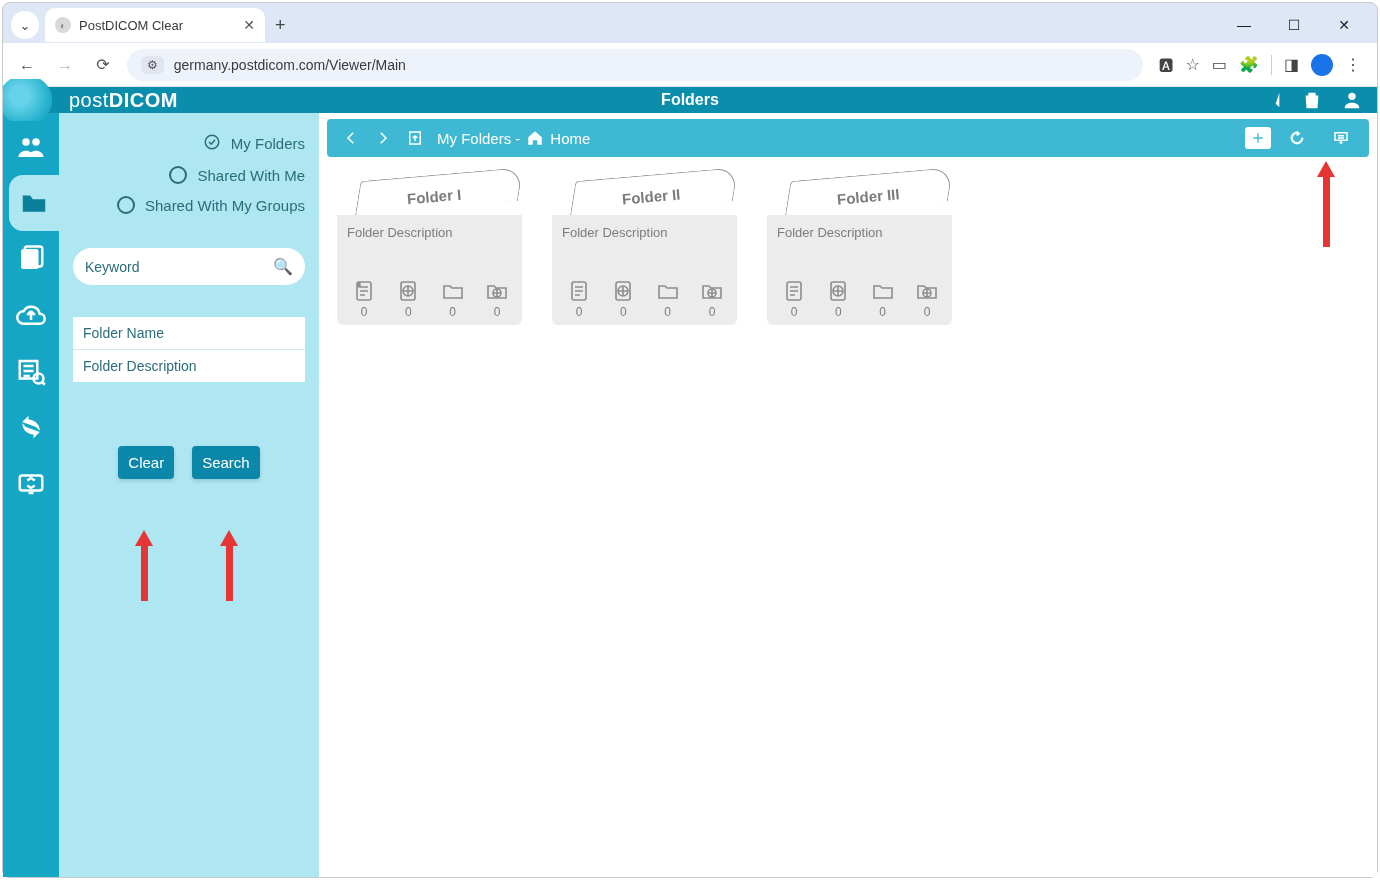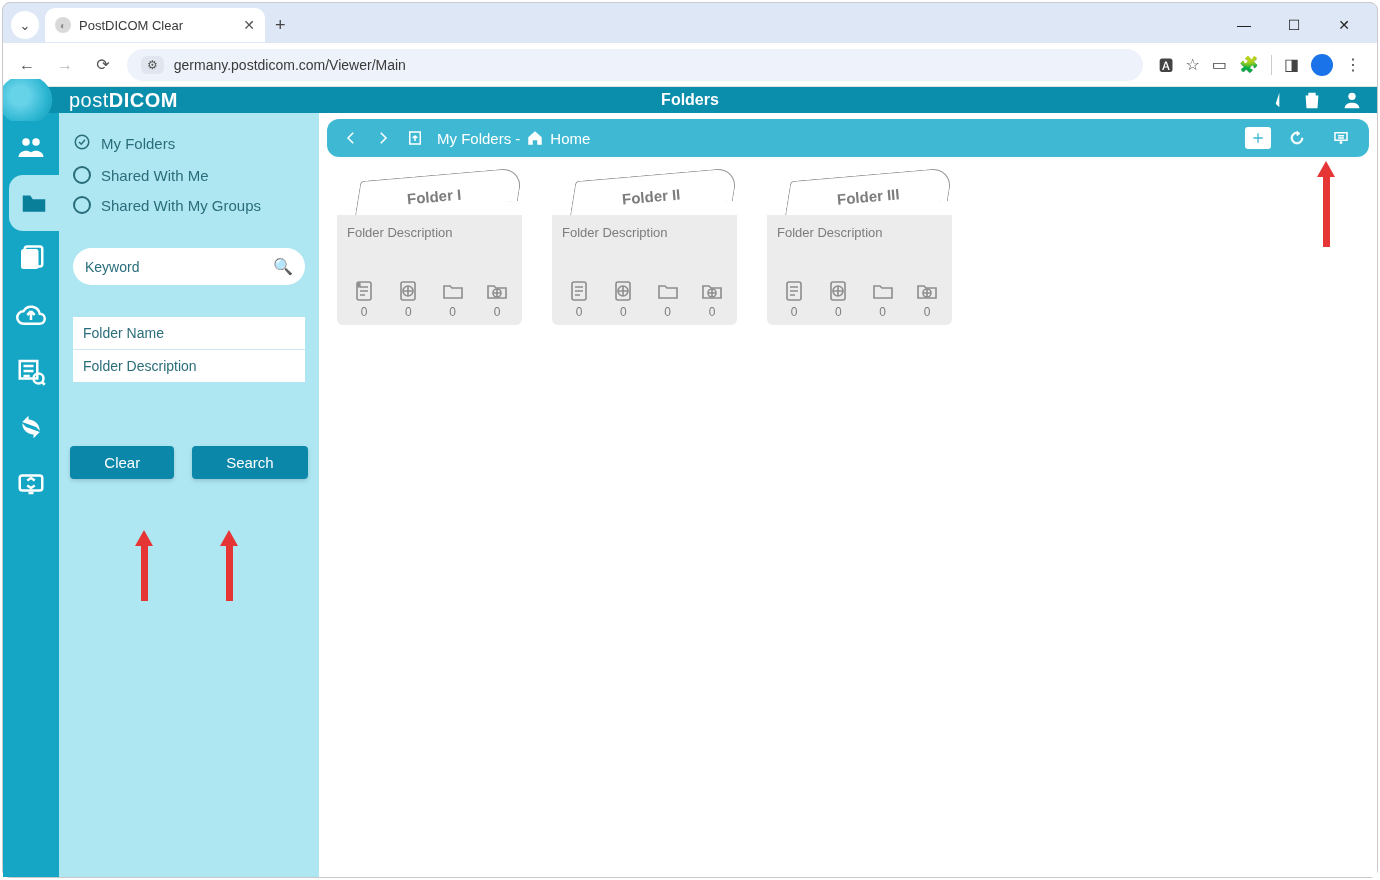--- a/index.html
+++ b/index.html
@@ -42,40 +42,40 @@
   
   .left-strip { width:56px; background:#15a6c5; display:flex; flex-direction:column; align-items:center; padding-top:6px; gap:0;}
   .strip-icon { width:56px; height:56px; display:flex; align-items:center; justify-content:center; color:#fff; }
   .strip-icon svg { width:30px; height:30px; fill:#fff; }
   .strip-icon.active { background:#aee7f2; border-radius:14px 0 0 14px; margin-left:6px; width:50px;}
   .strip-icon.active svg { fill:#0a7f9a; }
 
   
   .side-panel { width:260px; background:#aee7f2; padding:20px 14px; display:flex; flex-direction:column; gap:14px; }
   .radio-list { display:flex; flex-direction:column; gap:12px; color:#2a6d7a; font-size:15px;}
-  .radio-item { display:flex; align-items:center; gap:10px; cursor:pointer;}
+  .radio-item { display:flex; align-items:center; gap:10px; cursor:pointer;justify-content:flex-end;}
   .radio-outer { width:18px; height:18px; border:2px solid #2a6d7a; border-radius:50%; display:flex; align-items:center; justify-content:center;}
   .radio-check svg { width:18px;height:18px; fill:#2a6d7a;}
 
   .keyword-box { background:#fff; border-radius:20px; height:37px; display:flex; align-items:center; padding:0 12px; margin-top:20px;}
   .keyword-box input { border:none; outline:none; flex:1; font-size:14px; color:#2a6d7a;}
   .keyword-box input::placeholder { color:#2a6d7a;}
   .keyword-box .mag { color:#1a73d0; font-size:16px;}
 
   .input-stack { background:#0ea5e9; border-radius:4px; margin-top:18px;text-decoration:underline;}
   .input-stack input { width:100%; border:none; border-bottom:1px solid #cfe9f0; padding:8px 10px; font-size:14px; color:#2a6d7a; outline:none;}
   .input-stack input:last-child { border-bottom:none;}
   .input-stack input::placeholder { color:#2a6d7a;}
 
   .btn-row { display:flex; gap:18px; justify-content:center; margin-top:50px;}
-  .btn { background:#0b87a9; color:#fff; border:none; border-radius:4px; padding:8px 34px; font-size:15px; cursor:pointer; box-shadow:0 2px 4px rgba(0,0,0,.15);text-align:center;}
+  .btn { background:#0b87a9; color:#fff; border:none; border-radius:4px; padding:8px 10px; font-size:15px; cursor:pointer; box-shadow:0 2px 4px rgba(0,0,0,.15);text-align:center;}
 
   
   .main-col { flex:1; display:flex; flex-direction:column; padding:6px 8px 8px 8px; background:#fff; }
-  .crumb-bar { background:#3fb9d3; height:38px; border-radius:12px; display:flex; align-items:center; padding:8px 10px; color:#fff; font-size:15px;}
+  .crumb-bar { background:#3fb9d3; height:38px; border-radius:4px; display:flex; align-items:center; padding:8px 10px; color:#fff; font-size:15px;}
   .crumb-bar .cbtn { width:28px; height:28px; display:flex; align-items:center; justify-content:center; margin-right:4px;}
   .crumb-bar .cbtn svg { width:18px;height:18px; fill:#fff; stroke:#fff;}
   .crumb-bar .crumb-text { display:flex; align-items:center; gap:6px; margin-left:4px;}
   .crumb-bar .right { margin-left:auto; display:flex; gap:12px; align-items:center;}
   .crumb-bar .add-box { background:#fff; border-radius:3px; width:26px;height:22px; display:flex;align-items:center;justify-content:center;}
   .crumb-bar .add-box svg { fill:#3fb9d3; width:16px;height:16px;}
 
   
   .folders-row { display:flex; gap:30px; padding:18px 10px; }
   .folder-card { width:185px; }

